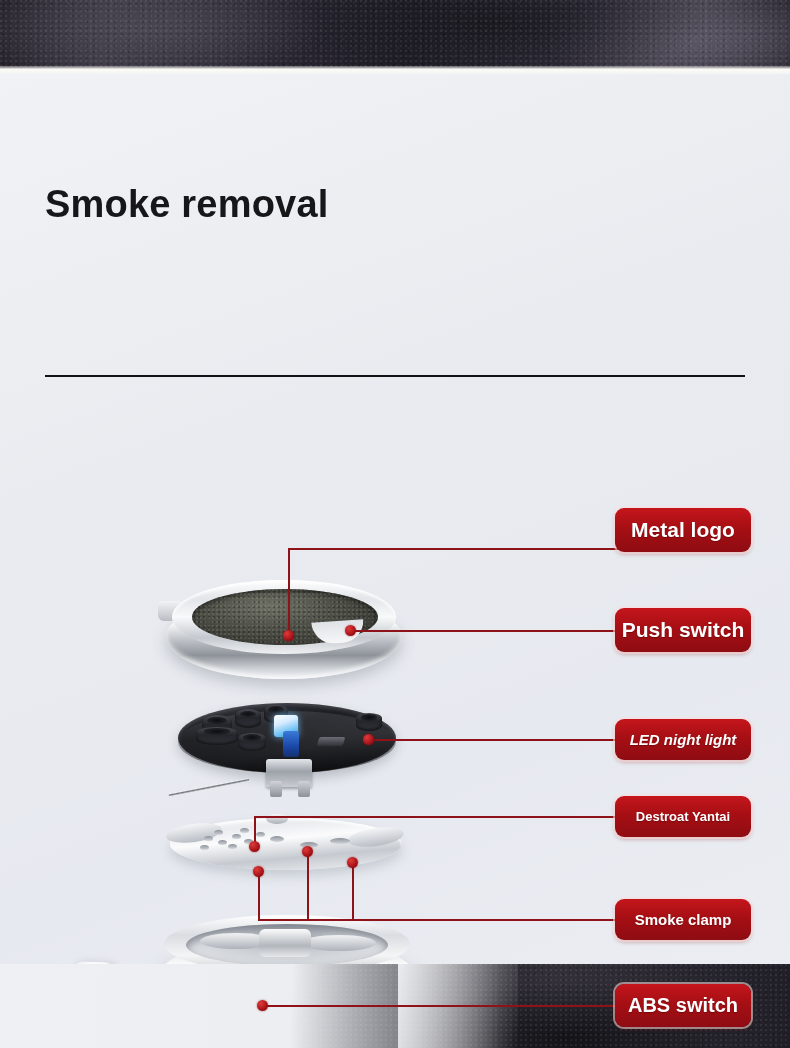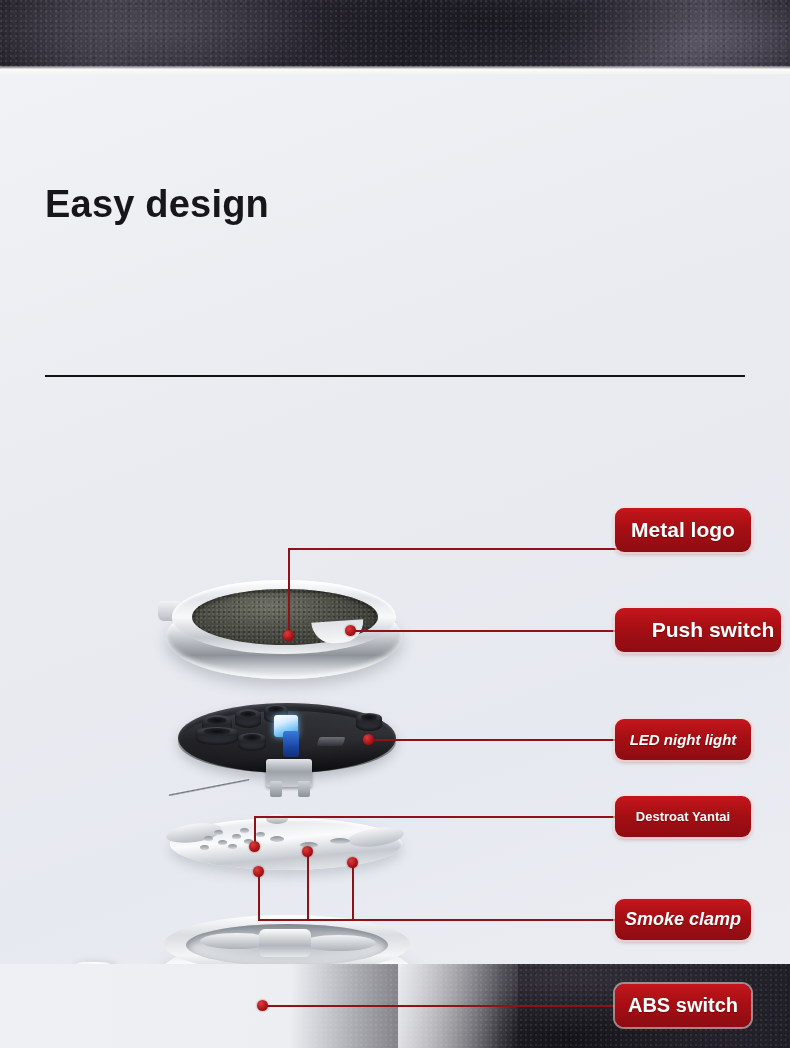--- a/index.html
+++ b/index.html
@@ -149,21 +149,21 @@
 
 <div id="page">
 
   <div class="leather-top">
     <div class="leather-base"></div>
     <div class="grain"></div>
     <div class="grain2"></div>
   </div>
   <div class="leather-edge"></div>
 
-  <div class="h1">Easy design</div>
+  <div class="h1">Smoke removal</div>
   <div class="rule"></div>
 
   <div class="part lid-ring" style="left:166px;top:595px;">
     <div class="lid-tab"></div>
     <div class="lid-top"></div>
     <div class="lid-inner"></div>
     <div class="lid-notch"></div>
   </div>
 
   <div class="part pcb" style="left:178px;top:703px;">
@@ -242,33 +242,33 @@
   <div class="dot" style="left:302px;top:846px;"></div>
   <div class="dot" style="left:347px;top:857px;"></div>
 
   <div class="ln lnh" style="left:262px;top:1005px;width:356px;"></div>
   <div class="dot" style="left:257px;top:1000px;"></div>
 
   <div class="lbl" style="left:615px;top:508px;width:136px;height:44px;font-size:21px;">
     <span>Metal logo</span>
   </div>
 
-  <div class="lbl" style="left:615px;top:608px;width:136px;height:44px;font-size:21px;padding-left:30px;">
+  <div class="lbl" style="left:615px;top:608px;width:136px;height:44px;font-size:21px;">
     <span>Push switch</span>
   </div>
 
   <div class="lbl" style="left:615px;top:719px;width:136px;height:41px;font-size:15px;font-style:italic;">
     <span>LED night light</span>
   </div>
 
   <div class="lbl" style="left:615px;top:796px;width:136px;height:41px;font-size:13px;">
     <span>Destroat Yantai</span>
   </div>
 
-  <div class="lbl" style="left:615px;top:899px;width:136px;height:41px;font-size:18px;font-style:italic;">
+  <div class="lbl" style="left:615px;top:899px;width:136px;height:41px;font-size:15px;">
     <span>Smoke clamp</span>
   </div>
 
   <div class="lbl" style="left:615px;top:984px;width:136px;height:43px;font-size:20px;">
     <span>ABS switch</span>
   </div>
 
 </div>
 
 </body></html>

